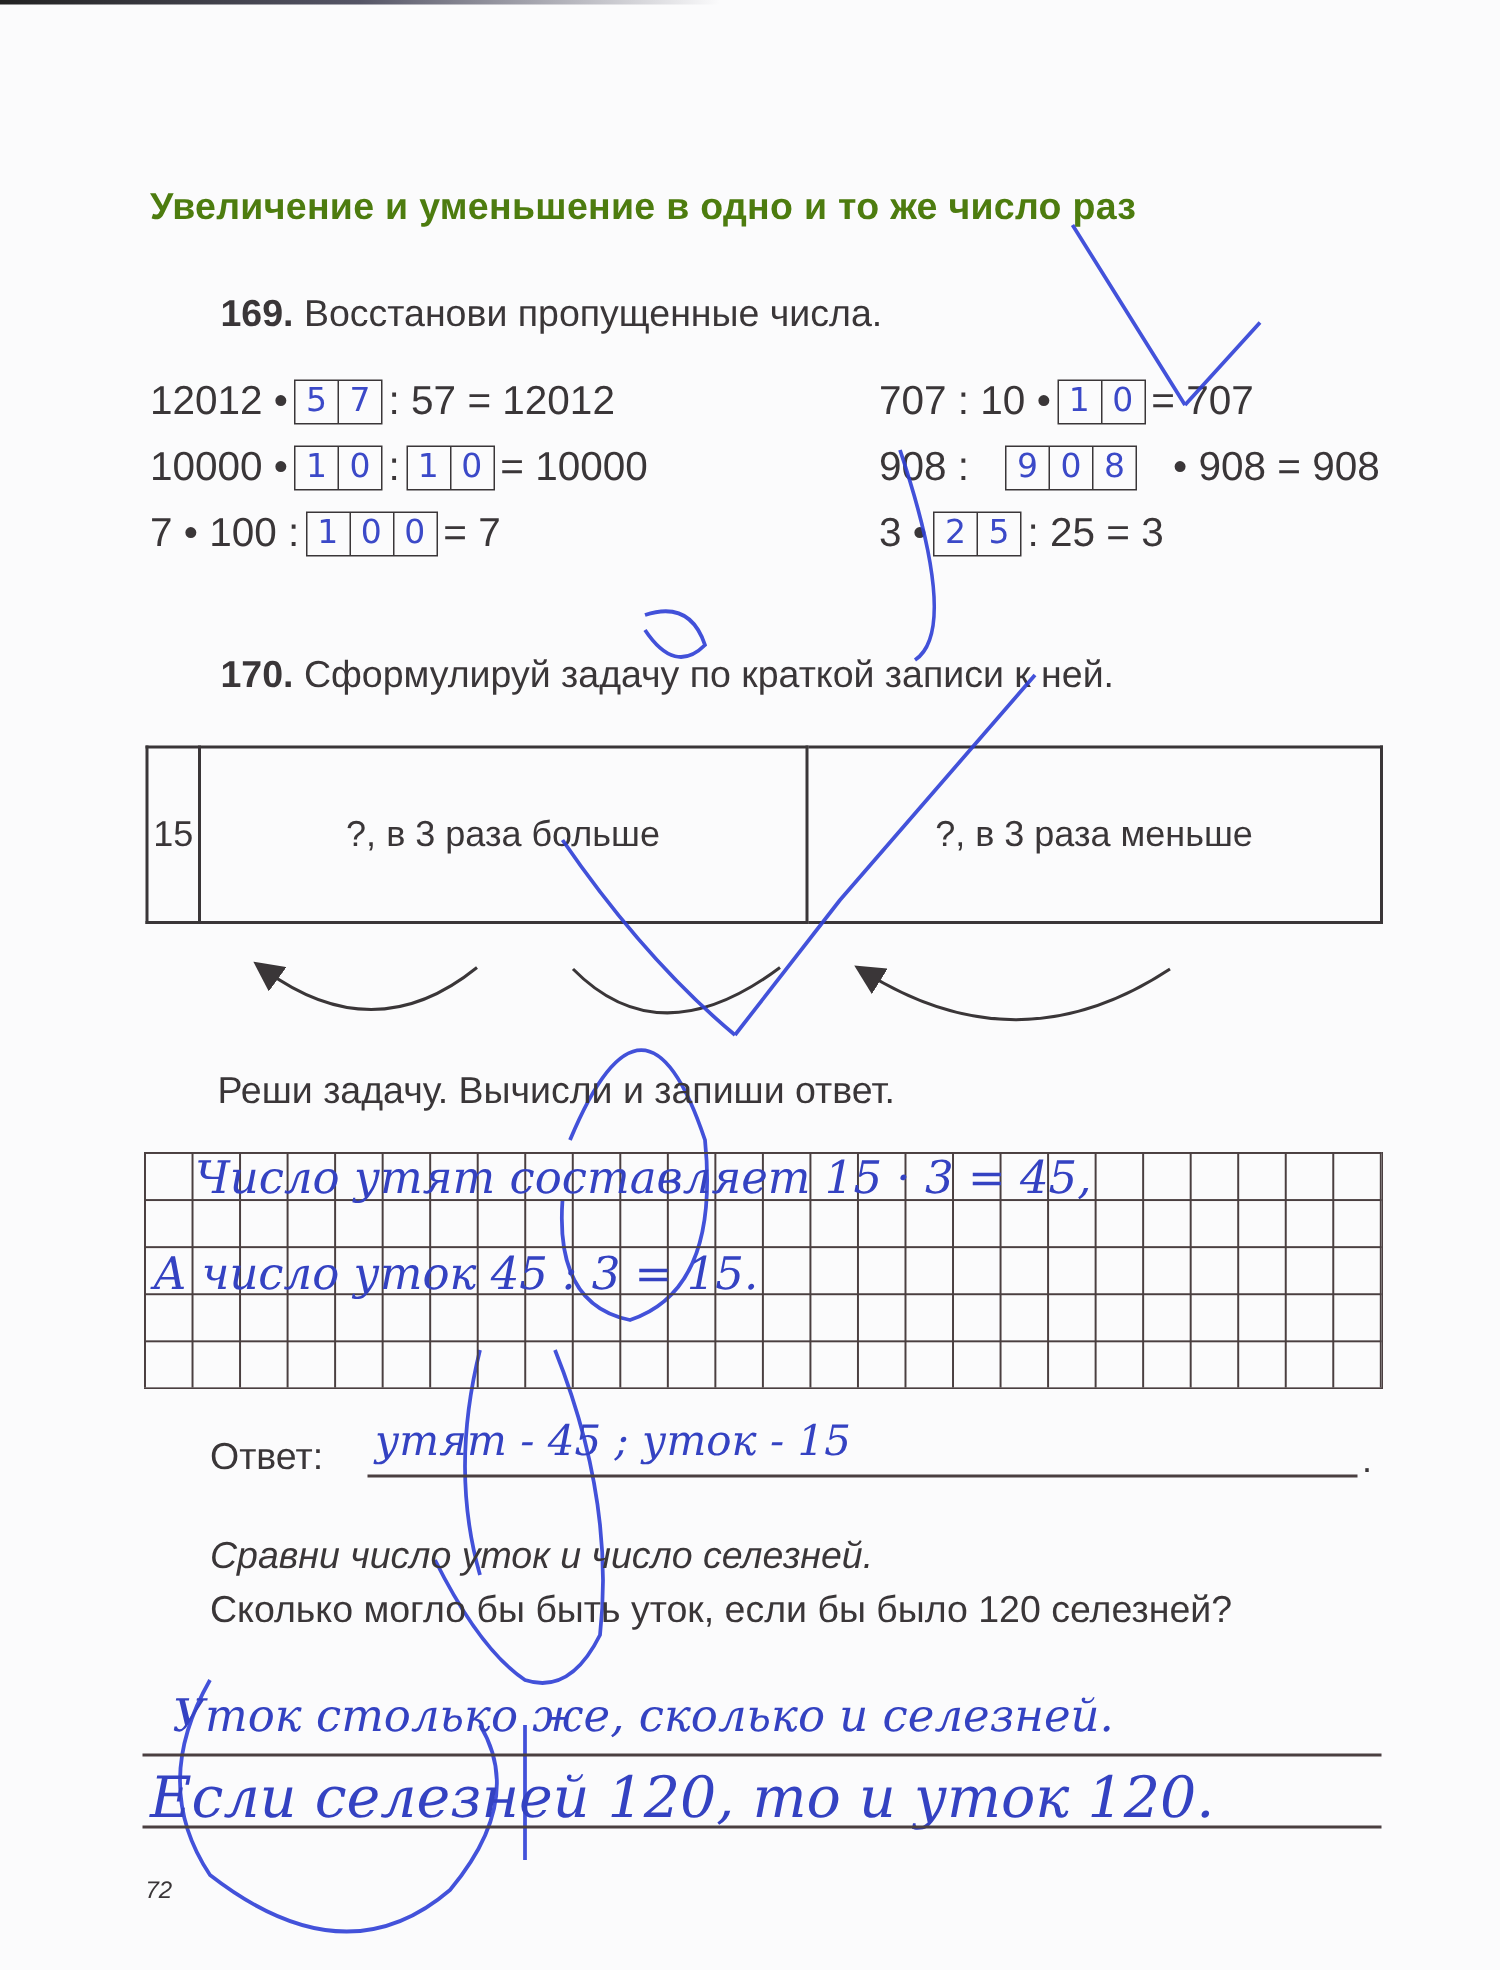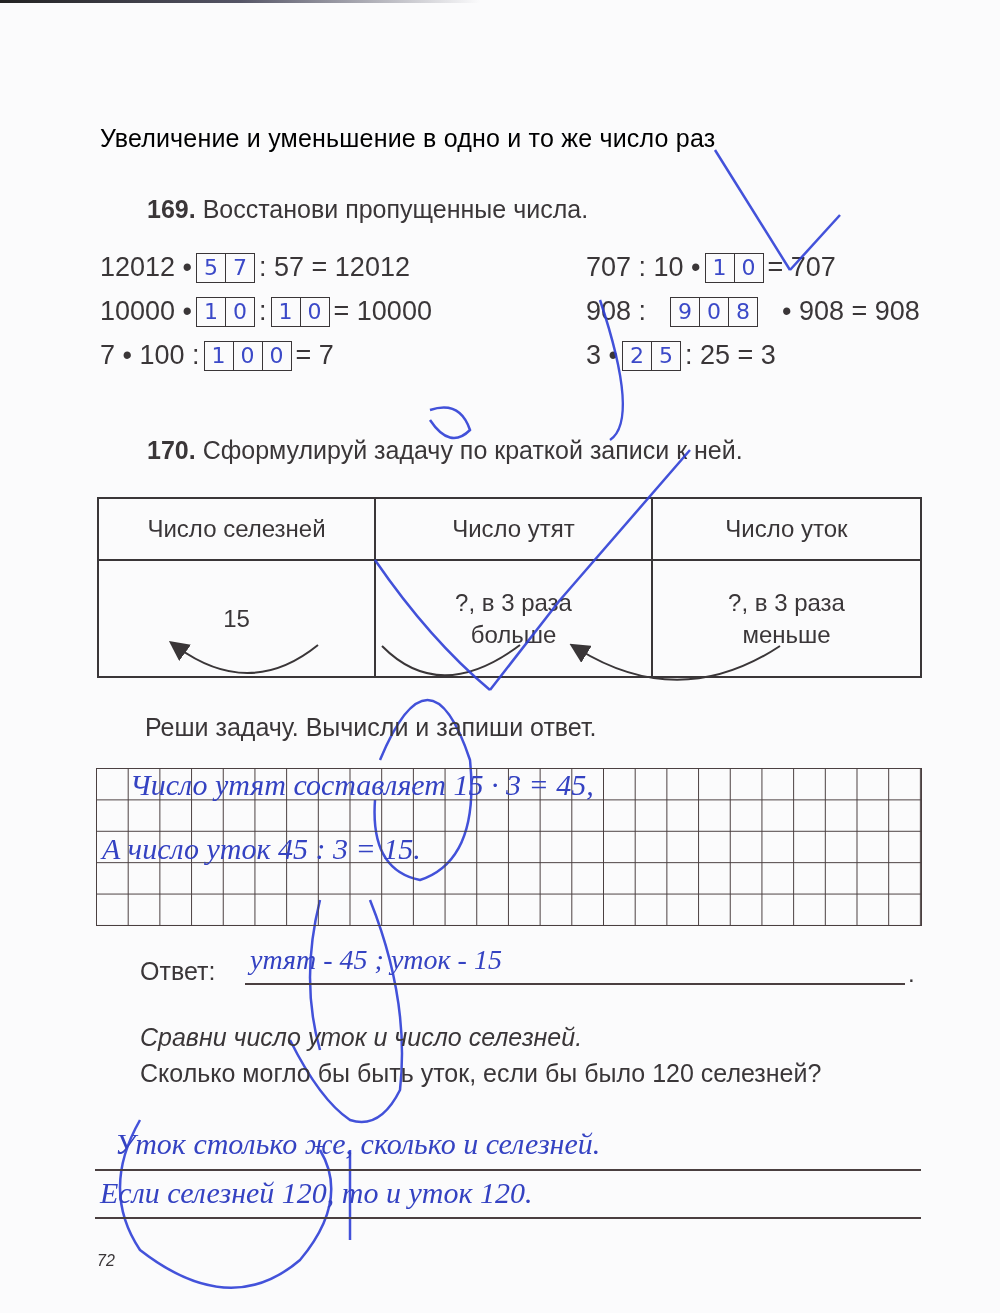--- a/index.html
+++ b/index.html
@@ -4,40 +4,40 @@
 <style>
   html, body { margin:0; padding:0; }
   body {
     width:1000px; height:1313px; position:relative; overflow:hidden;
     background:#fbfbfc;
     font-family:"Liberation Sans", sans-serif; color:#3a3638;
   }
   .scan-edge { position:absolute; left:0; top:0; width:480px; height:3px;
     background:linear-gradient(90deg,#222 0%,#556 50%,rgba(120,140,180,0) 100%); }
   .abs { position:absolute; }
-  .title { left:100px; top:124px; font-size:25px; font-weight:normal; color:#000000; letter-spacing:0.2px; white-space:nowrap; }
+  .title { left:100px; top:124px; font-size:25px; font-weight:bold; color:#4d7c0f; letter-spacing:0.2px; white-space:nowrap; }
   .task { font-size:25px; white-space:nowrap; }
   .task b { font-weight:bold; }
   .eq { font-size:27px; white-space:nowrap; display:flex; align-items:center; }
   .box { display:inline-flex; border:1.5px solid #3a3638; height:28px; margin:0 4px; vertical-align:middle; }
   .box span { width:28px; border-right:1.5px solid #3a3638; display:flex; align-items:center; justify-content:center;
     font-family:"DejaVu Sans", sans-serif; font-size:22px; color:#3b49c8; }
   .box span:last-child { border-right:none; }
   .ink { color:#3442c2; font-family:"DejaVu Serif", serif; font-style:italic; }
   table.brief { position:absolute; left:97px; top:497px; width:825px; border-collapse:collapse; }
   table.brief td { border:2px solid #3a3638; text-align:center; font-size:24px; padding:0; }
   table.brief tr.h td { height:60px; }
   table.brief tr.v td { height:83px; line-height:32px; }
   .grid { position:absolute; left:96px; top:768px; width:825px; height:157px;
     background-image:
       linear-gradient(to right, #4a3f40 1.4px, transparent 1.4px),
       linear-gradient(to bottom, #4a3f40 1.4px, transparent 1.4px);
     background-size:31.7px 31.4px;
     border-right:1.4px solid #4a3f40; border-bottom:1.4px solid #4a3f40; }
-  .hand { position:absolute; font-size:30px; white-space:nowrap;font-family:Liberation Serif, serif; }
+  .hand { position:absolute; font-size:30px; white-space:nowrap; }
   .line { position:absolute; height:1.5px; background:#4a3f40; }
   .pageno { left:97px; top:1252px; font-size:16px;font-style:italic; }
   svg.overlay { position:absolute; left:0; top:0; pointer-events:none; }
 </style>
 </head>
 <body>
 
 <div class="scan-edge"></div>
 
 <div class="abs title">Увеличение и уменьшение в одно и то же число раз</div>
@@ -108,25 +108,20 @@
   <span>:  25 = 3</span>
 </div>
 
 <div class="abs task" style="left:147px; top:436px;">
   <b>170.</b>
   <span>Сформулируй задачу по краткой записи к ней.</span>
 </div>
 
 <table class="brief">
   <tbody>
-      <tr class="h">
-    <td style="width:275px;">Число селезней</td>
-    <td style="width:275px;">Число утят</td>
-    <td>Число уток</td>
-  </tr>
   <tr class="v">
     <td>15</td>
     <td style="padding:0 60px;">?, в 3 раза больше</td>
     <td style="padding:16px 50px;">?, в 3 раза меньше</td>
   </tr>
 </tbody>
   </table>
 
 <svg class="overlay" width="1000" height="1313">
   <defs>
@@ -159,16 +154,16 @@
 <div class="abs task" style="left:140px; top:957px;">Ответ:</div>
 <div class="line" style="left:245px; top:983px; width:660px;"></div>
 <div class="hand ink" style="left:250px; top:944px; font-size:28px;">утят - 45 ; уток - 15</div>
 <div class="abs" style="left:908px; top:960px; font-size:24px;">.</div>
 
 <div class="abs task" style="left:140px; top:1023px;font-style:italic;">Сравни число уток и число селезней.</div>
 <div class="abs task" style="left:97px; top:1056px; width:822px; white-space:normal; line-height:35px; text-indent:43px; text-align:justify;">Сколько могло бы быть уток, если бы было 120 селезней?</div>
 
 <div class="hand ink" style="left:115px; top:1127px; font-size:30px;">Уток столько же, сколько и селезней.</div>
 <div class="line" style="left:95px; top:1169px; width:826px;"></div>
-<div class="hand ink" style="left:100px; top:1176px; font-size:30px;">Если селезней 120, то и уток 120.</div>
+<div class="hand ink" style="left:100px; top:1176px; font-size:38px;">Если селезней 120, то и уток 120.</div>
 <div class="line" style="left:95px; top:1217px; width:826px;"></div>
 
 <div class="abs pageno">72</div>
 
 </body></html>

